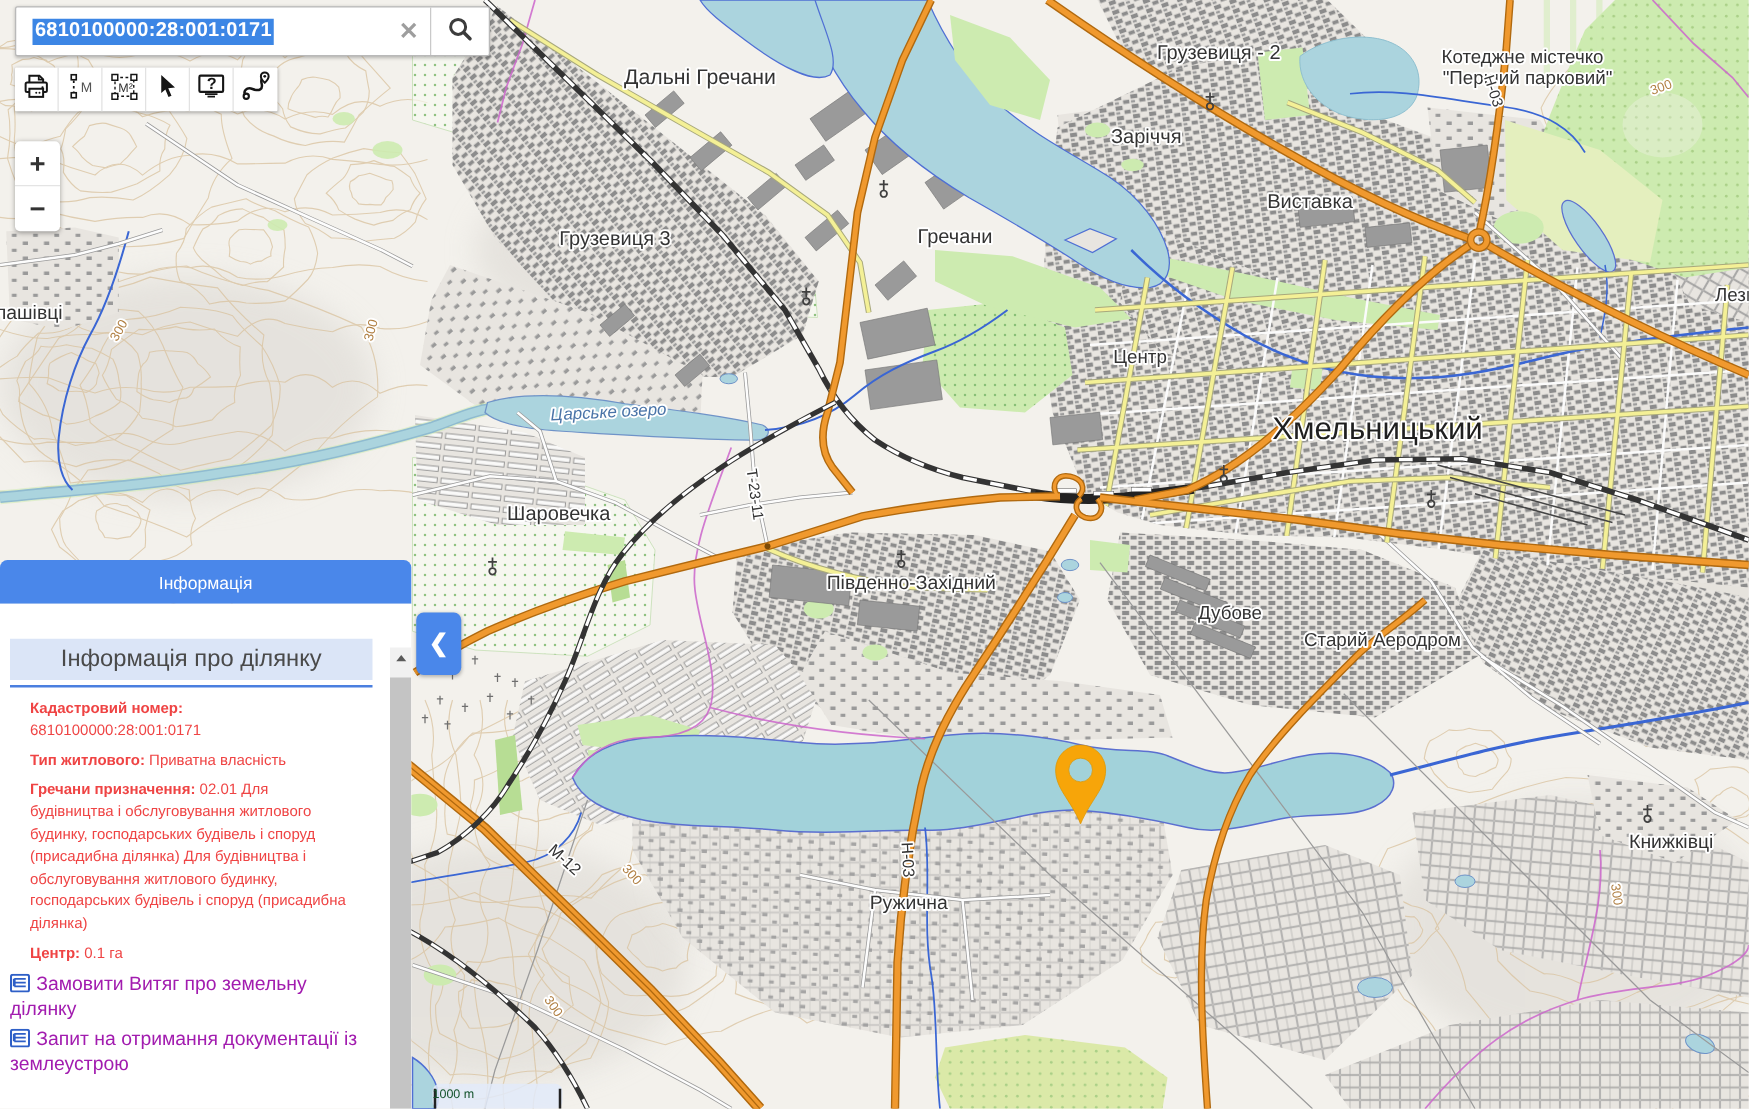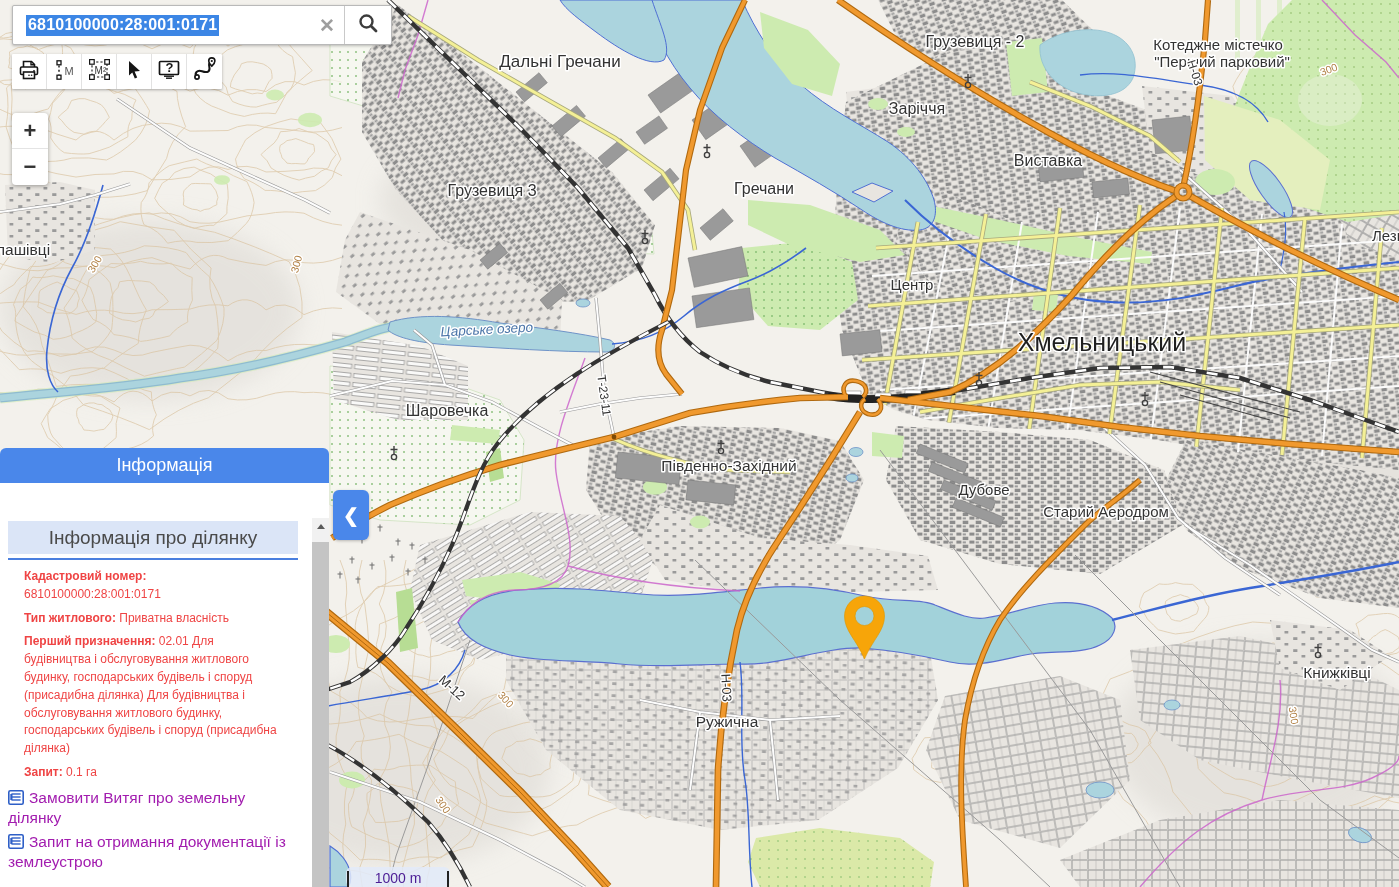--- a/index.html
+++ b/index.html
@@ -15,41 +15,41 @@
   
   #toolbar{position:absolute;left:12px;top:54px;height:35px;background:#fff;box-shadow:0 1px 3px rgba(0,0,0,.3);display:flex;z-index:20;border-radius:1px;}
   .tool{width:35px;height:35px;display:flex;align-items:center;justify-content:center;border-right:1px solid #e2e2e2;cursor:pointer;box-sizing:border-box;}
   .tool:last-child{border-right:none;}
   
   #zoomctl{position:absolute;left:12px;top:113px;width:36px;height:72px;background:#fff;border-radius:4px;box-shadow:0 1px 4px rgba(0,0,0,.35);z-index:20;overflow:hidden;}
   .zbtn{width:36px;height:36px;display:flex;align-items:center;justify-content:center;font-size:22px;font-weight:bold;color:#333;cursor:pointer;user-select:none;box-sizing:border-box;}
   #zoom-in{border-bottom:1px solid #e4e4e4;}
   
   #panel{position:absolute;left:0;top:448px;width:329px;height:439px;z-index:22;}
-  #panel-header{height:35px;background:#4a87ea;border-radius:6px 6px 0 0;display:flex;align-items:center;justify-content:center;color:#fff;font-size:18px;font-weight:500;}
+  #panel-header{height:35px;background:#4a87ea;border-radius:6px 6px 0 0;display:flex;align-items:center;justify-content:center;color:#fff;font-size:14px;font-weight:500;}
   #panel-body{position:absolute;left:0;top:35px;right:0;bottom:0;background:#fff;overflow:hidden;}
   #panel-content{padding:28px 31px 0 8px;}
-  #panel-title-wrap{border-bottom:2px solid #4a7fdf;padding-bottom:4px;margin:10px 0 8px 0;}
+  #panel-title-wrap{border-bottom:2px solid #4a7fdf;padding-bottom:4px;margin:0 0 8px 0;}
   #panel-title{background:#dbe5f7;height:33px;display:flex;align-items:center;justify-content:center;font-size:19px;color:#4a4a4a;}
   .field{font-size:12px;line-height:17.8px;color:#ef4444;margin:6px 16px;}
   .field b{font-weight:bold;}
   .plink{font-size:15.5px;line-height:17.8px;color:#a21caf;margin:7px 0;cursor:pointer;}
   .plink .licon{display:inline-block;vertical-align:-2px;margin-right:5px;}
   
   #pscroll{position:absolute;right:0;top:35px;width:17px;bottom:0;background:#f1f1f1;}
   #pscroll-up{height:17px;display:flex;align-items:center;justify-content:center;}
   #pscroll-up .tri{width:0;height:0;border-left:4px solid transparent;border-right:4px solid transparent;border-bottom:5px solid #5a5a5a;}
   #pscroll-thumb{position:absolute;left:0;top:24px;width:17px;height:347px;background:#c4c4c4;}
   
   #collapse-btn{position:absolute;left:333px;top:490px;width:36px;height:50px;background:#4a87ea;border-radius:6px;display:flex;align-items:center;justify-content:center;color:#fff;font-size:19px;font-weight:bold;cursor:pointer;z-index:21;box-shadow:0 1px 3px rgba(0,0,0,.25);}
   
   #scalebar{position:absolute;left:346px;top:867px;width:104px;height:20px;background:rgba(226,234,249,.85);border-radius:6px;z-index:15;}
   #scalebar .tick{position:absolute;top:4px;width:2px;height:16px;background:#222;}
   #scalebar .t1{left:1px;} #scalebar .t2{right:1px;}
-  #scalebar-text{position:absolute;left:0;right:0;top:3px;text-align:center;font-size:14px;color:#4c1d95;}
+  #scalebar-text{position:absolute;left:0;right:0;top:3px;font-size:10px;color:#14532d;}
 </style>
 </head>
 <body>
 
 <div id="map">
   <svg id="mapsvg" width="1399" height="887" viewBox="0 0 1399 887">
       <defs>
         <pattern id="pat_b0" width="13" height="8" patternUnits="userSpaceOnUse" patternTransform="rotate(0)">
           <rect x="0.7" y="0.7" width="5.6" height="3.4" fill="#8c8c8c"></rect>
           <rect x="7.4" y="4.6" width="5" height="3" fill="#8c8c8c"></rect>
@@ -630,22 +630,22 @@
 <div id="panel">
   <div id="panel-header">Інформація</div>
   <div id="panel-body">
     <div id="panel-content">
       <div id="panel-title-wrap">
         <div id="panel-title">Інформація про ділянку</div>
       </div>
       <div id="fields">
           <div class="field"><b>Кадастровий номер:</b><br>6810100000:28:001:0171</div>
           <div class="field"><b>Тип житлового:</b> Приватна власність</div>
-          <div class="field"><b>Перший призначення:</b> 02.01 Для будівництва і обслуговування житлового будинку, господарських будівель і споруд (присадибна ділянка) Для будівництва і обслуговування житлового будинку, господарських будівель і споруд (присадибна ділянка)</div>
-          <div class="field"><b>Запит:</b> 0.1 га</div>
+          <div class="field"><b>Гречани призначення:</b> 02.01 Для будівництва і обслуговування житлового будинку, господарських будівель і споруд (присадибна ділянка) Для будівництва і обслуговування житлового будинку, господарських будівель і споруд (присадибна ділянка)</div>
+          <div class="field"><b>Центр:</b> 0.1 га</div>
         </div>
       <div id="links">
           <div class="plink"><span class="licon"><svg width="16" height="15" viewBox="0 0 16 15">
                 <rect x="0.8" y="0.8" width="14.4" height="13.4" rx="1.5" fill="none" stroke="#2e5fc7" stroke-width="1.6"></rect>
                 <line x1="3.4" y1="4" x2="12.6" y2="4" stroke="#2e5fc7" stroke-width="1.4"></line>
                 <line x1="3.4" y1="7" x2="12.6" y2="7" stroke="#2e5fc7" stroke-width="1.4"></line>
                 <line x1="3.4" y1="10" x2="12.6" y2="10" stroke="#2e5fc7" stroke-width="1.4"></line>
                 <line x1="3.4" y1="4" x2="3.4" y2="10" stroke="#2e5fc7" stroke-width="2.2"></line>
               </svg></span>Замовити Витяг про земельну ділянку</div>
           <div class="plink"><span class="licon"><svg width="16" height="15" viewBox="0 0 16 15">

